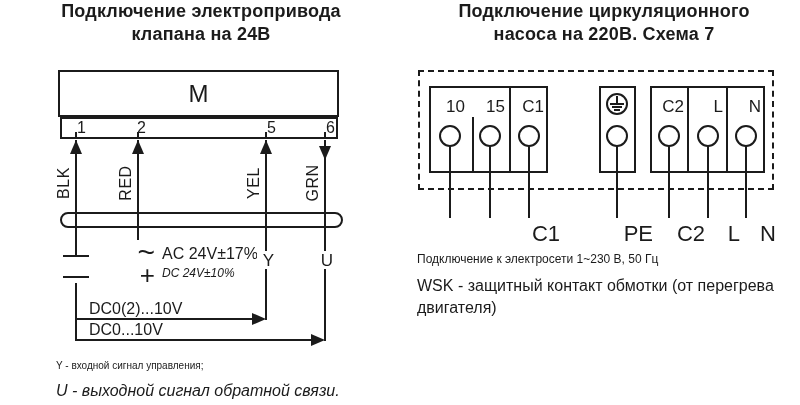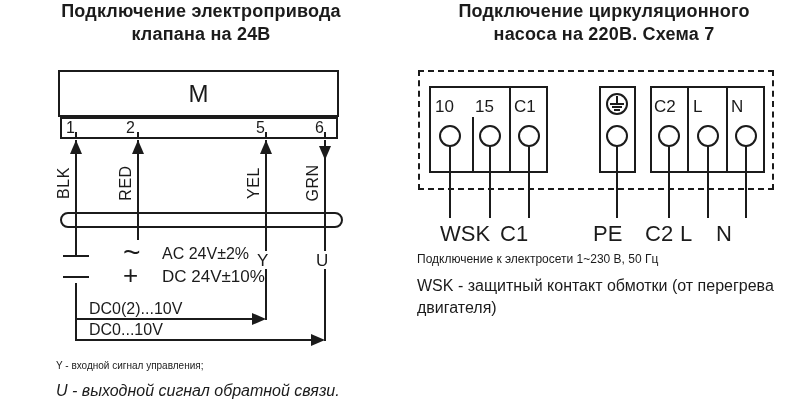--- a/index.html
+++ b/index.html
@@ -4,21 +4,21 @@
 <style>
   html,body{margin:0;padding:0;background:#fff;}
   .stage{position:relative;width:800px;height:405px;background:#ffffff;
          font-family:"Liberation Sans",sans-serif;color:#1b1b1b;overflow:hidden;margin-left:28px;}
   .h{position:absolute;background:#1b1b1b;height:2px;}
   .v{position:absolute;background:#1b1b1b;width:2px;}
   .box{position:absolute;border:2px solid #1b1b1b;background:transparent;box-sizing:border-box;}
   .dashed{border-style:dashed;}
   .circle{position:absolute;width:18px;height:18px;border:2px solid #1b1b1b;border-radius:50%;background:#fff;}
   .lbl{position:absolute;white-space:nowrap;line-height:1.15;}
-  .ctr{text-align:left;}
+  .ctr{text-align:right;}
   .title{font-size:18px;font-weight:bold;letter-spacing:.2px;line-height:23px;text-align:center;position:absolute;}
   .rot{position:absolute;width:44px;height:16px;line-height:16px;text-align:center;
        transform:rotate(-90deg);font-size:16px;letter-spacing:.5px;}
   .arr-up{position:absolute;width:0;height:0;border-left:6px solid transparent;
           border-right:6px solid transparent;border-bottom:14px solid #1b1b1b;}
   .arr-down{position:absolute;width:0;height:0;border-left:6px solid transparent;
           border-right:6px solid transparent;border-top:14px solid #1b1b1b;}
   .arr-right{position:absolute;width:0;height:0;border-top:6px solid transparent;
           border-bottom:6px solid transparent;border-left:14px solid #1b1b1b;}
   .flexctr{display:flex;align-items:center;justify-content:center;}
@@ -63,23 +63,23 @@
   <div class="rot" style="left:263px;top:175px;">GRN</div>
 
   <div class="box" style="left:32px;top:212px;width:283px;height:16px;border-radius:10px;"></div>
 
   <div class="v" style="left:47px;top:245px;height:11px;"></div>
   <div class="h" style="left:35px;top:255px;width:26px;"></div>
   <div class="h" style="left:35px;top:276px;width:26px;"></div>
   <div class="v" style="left:47px;top:283px;height:58px;"></div>
 
   <span class="lbl ctr" style="left:95px;top:239px;width:32px;font-size:30px;line-height:26px;">~</span>
-  <span class="lbl" style="left:134px;top:245px;font-size:16px;">AC 24V±2%</span>
+  <span class="lbl" style="left:134px;top:245px;font-size:16px;">AC 24V±17%</span>
   <span class="lbl ctr" style="left:95px;top:262px;width:32px;font-size:26px;line-height:26px;">+</span>
-  <span class="lbl" style="left:134px;top:267px;font-size:17px;">DC 24V±10%</span>
+  <span class="lbl" style="left:134px;top:267px;font-size:12px;font-style:italic;">DC 24V±10%</span>
 
   <span class="lbl ctr" style="left:229px;top:251px;width:17px;height:18px;font-size:17px;background:#fff;">Y</span>
   <span class="lbl ctr" style="left:288px;top:251px;width:17px;height:18px;font-size:17px;background:#fff;">U</span>
 
   <span class="lbl" style="left:61px;top:300px;font-size:16px;">DC0(2)...10V</span>
   <div class="h" style="left:48px;top:318px;width:177px;"></div>
   <div class="arr-right" style="left:224px;top:313px;"></div>
 
   <span class="lbl" style="left:61px;top:321px;font-size:16px;">DC0...10V</span>
   <div class="h" style="left:48px;top:339px;width:236px;"></div>
@@ -124,21 +124,20 @@
   <div class="circle" style="left:707px;top:125px;"></div>
 
   <div class="v" style="left:421px;top:145px;height:73px;"></div>
   <div class="v" style="left:461px;top:145px;height:73px;"></div>
   <div class="v" style="left:500px;top:145px;height:73px;"></div>
   <div class="v" style="left:588px;top:145px;height:73px;"></div>
   <div class="v" style="left:640px;top:145px;height:73px;"></div>
   <div class="v" style="left:679px;top:145px;height:73px;"></div>
   <div class="v" style="left:717px;top:145px;height:73px;"></div>
 
-  <span class="lbl ctr" style="left:412px;top:221px;width:60px;font-size:22px;">WSK</span>
   <span class="lbl ctr" style="left:472px;top:221px;width:60px;font-size:22px;">C1</span>
   <span class="lbl ctr" style="left:565px;top:221px;width:60px;font-size:22px;">PE</span>
   <span class="lbl ctr" style="left:617px;top:221px;width:60px;font-size:22px;">C2</span>
   <span class="lbl ctr" style="left:652px;top:221px;width:60px;font-size:22px;">L</span>
   <span class="lbl ctr" style="left:688px;top:221px;width:60px;font-size:22px;">N</span>
 
   <div class="lbl" style="left:389px;top:253px;font-size:12px;">Подключение к электросети 1~230 В, 50 Гц</div>
   <div class="lbl" style="left:389px;top:277px;font-size:16px;">WSK - защитный контакт обмотки (от перегрева</div>
   <div class="lbl" style="left:389px;top:299px;font-size:16px;">двигателя)</div>
 

